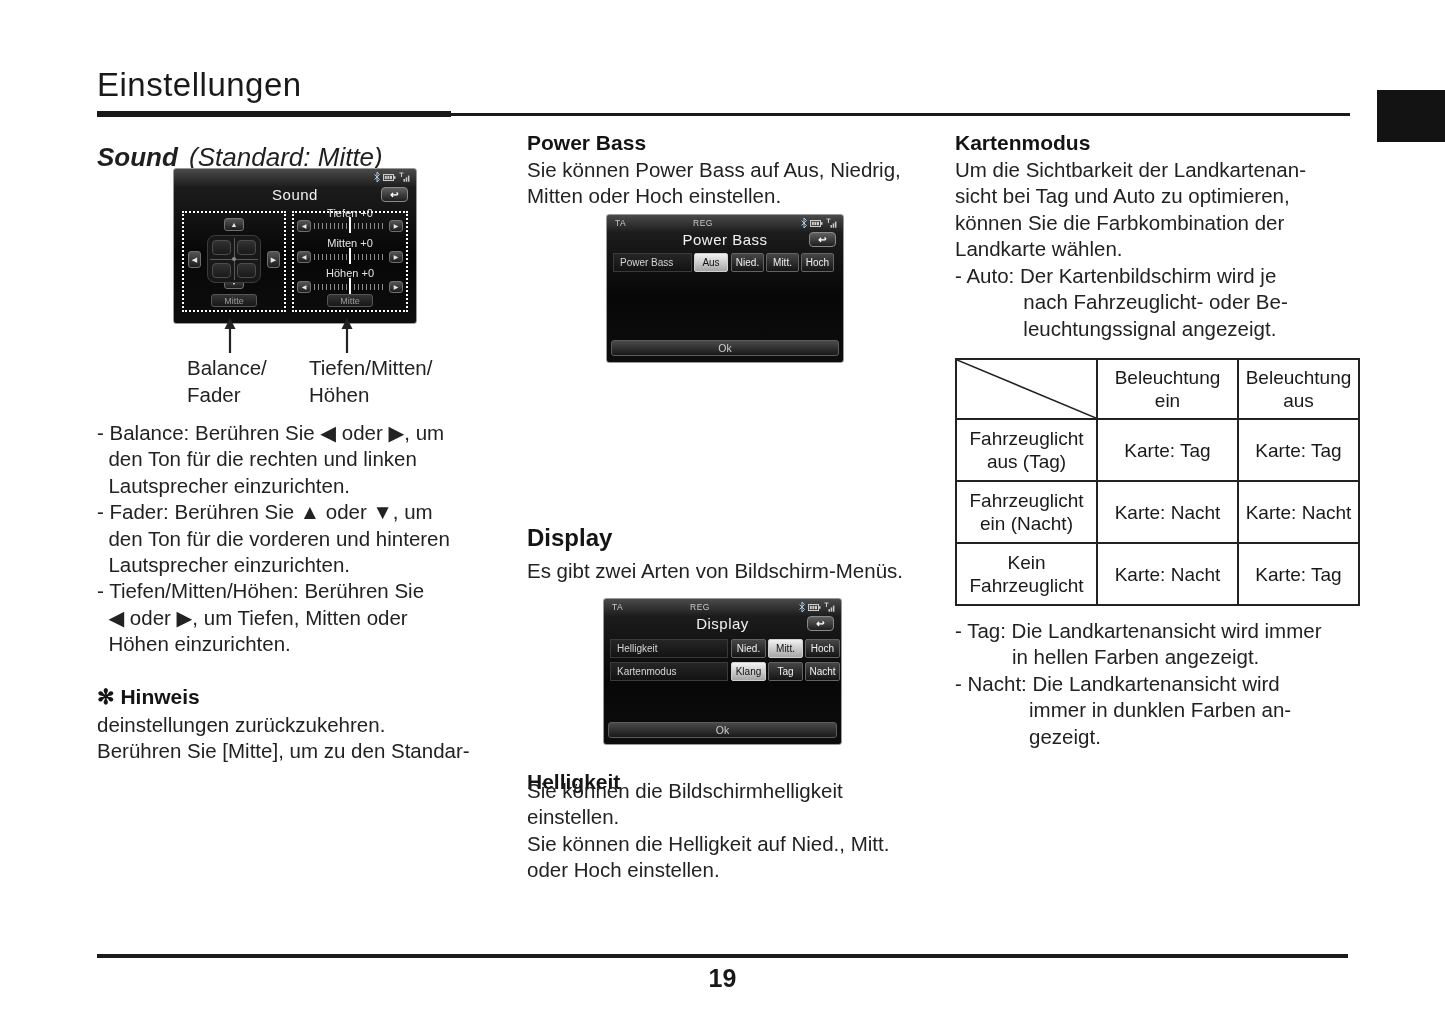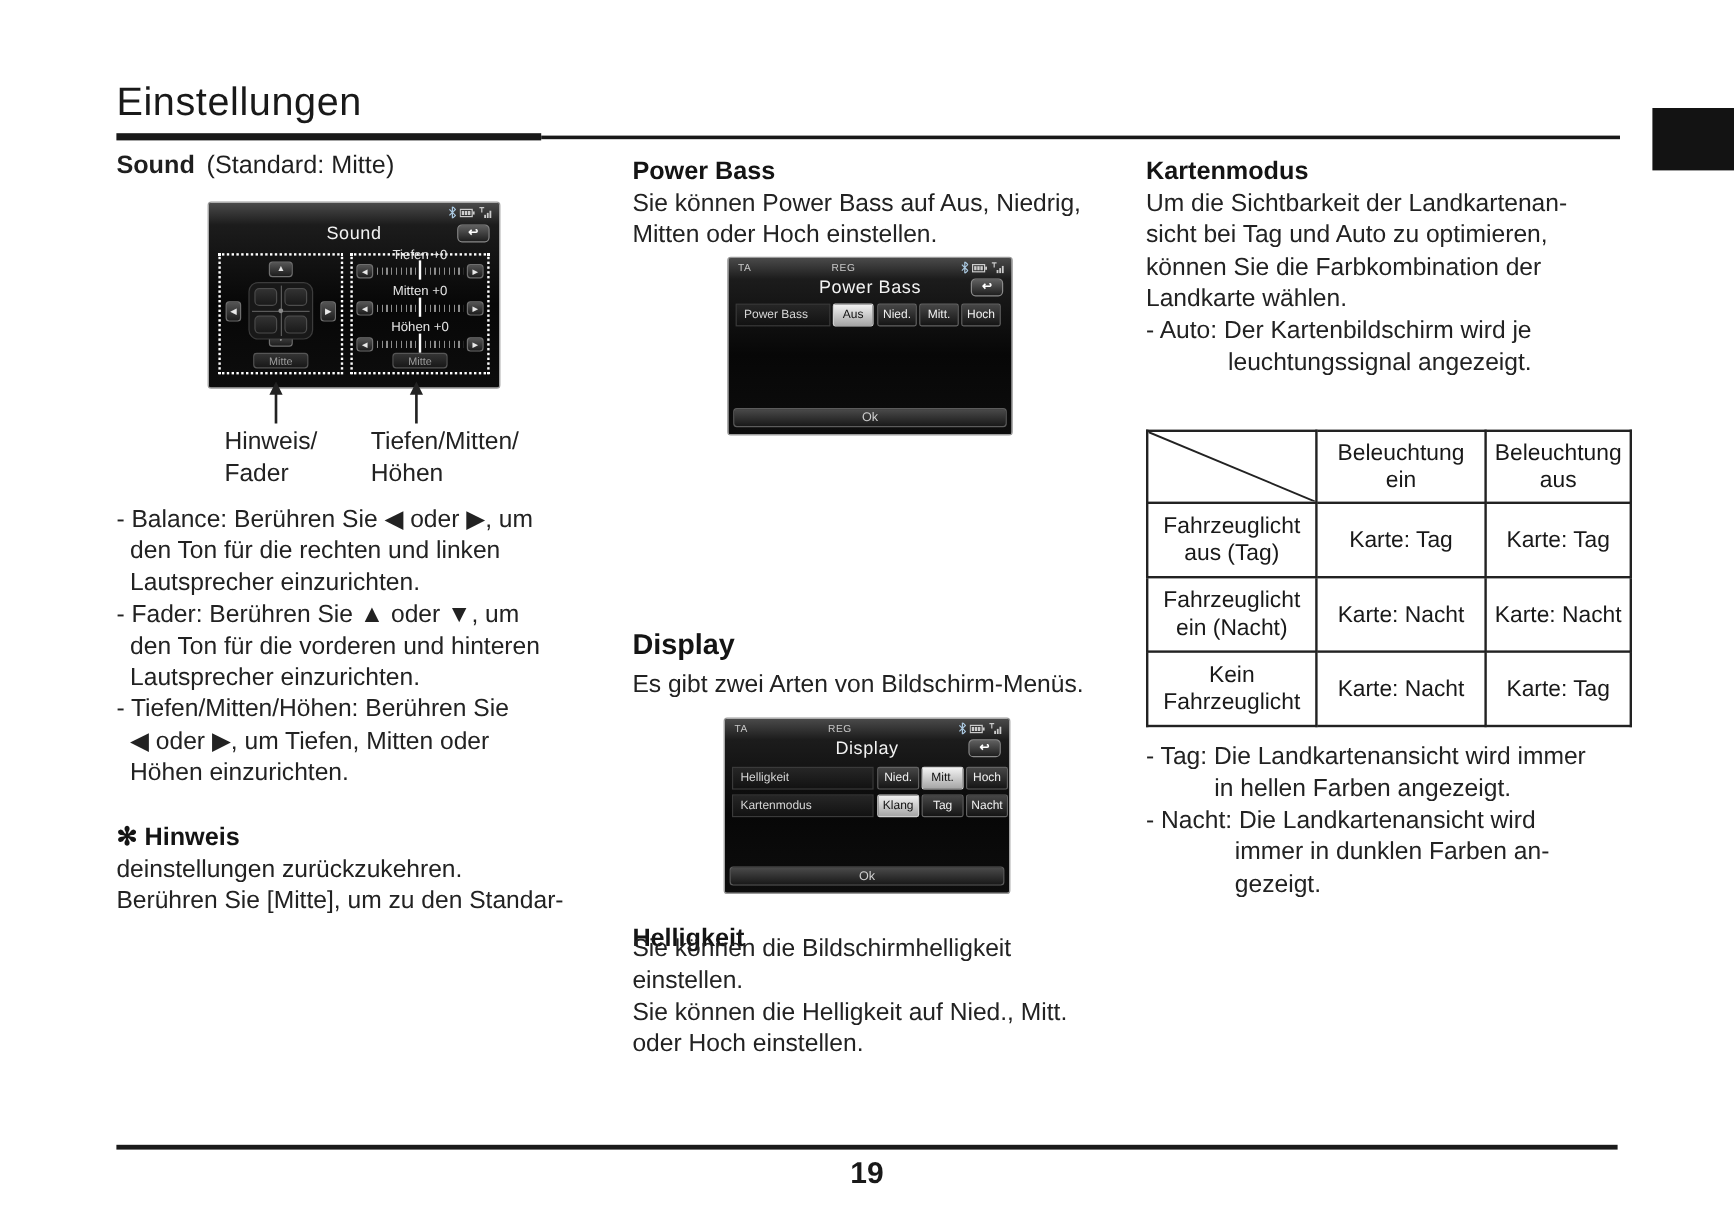--- a/index.html
+++ b/index.html
@@ -80,21 +80,21 @@
 </head>
 <body>
 
 <div class="page">
 
   <div class="abs doc-title">Einstellungen</div>
   <div class="abs rule-thick"></div>
   <div class="abs rule-thin"></div>
   <div class="abs corner-tab"></div>
 
-  <div class="abs" style="left:97px;top:126px;font-size:21px;">
+  <div class="abs" style="left:97px;top:142px;font-size:26px;font-style:italic;">
     <span class="b">Sound</span>
     <span style="margin-left:4px;">(Standard: Mitte)</span>
   </div>
 
   <div class="screen" style="left:173px;top:168px;width:242px;height:154px;">
     <div class="sicons">
       <svg width="6" height="10" viewBox="0 0 6 10">
           <path d="M3 0 L3 10 M3 0 L5.5 2.5 L0.5 7.5 M3 10 L5.5 7.5 L0.5 2.5" stroke="#aac8e0" stroke-width="1" fill="none"></path>
         </svg>
       <svg width="13" height="9" viewBox="0 0 13 9">
@@ -165,21 +165,21 @@
 
   <svg class="abs" style="left:222px;top:318px;" width="16" height="36" viewBox="0 0 16 36">
     <line x1="8" y1="35" x2="8" y2="9" stroke="#222" stroke-width="2.2"></line>
       <polygon points="8,0 2.5,11 13.5,11" fill="#222"></polygon>
   </svg>
   <svg class="abs" style="left:339px;top:318px;" width="16" height="36" viewBox="0 0 16 36">
     <line x1="8" y1="35" x2="8" y2="9" stroke="#222" stroke-width="2.2"></line>
       <polygon points="8,0 2.5,11 13.5,11" fill="#222"></polygon>
   </svg>
   <div class="callout-label" style="left:187px;top:354px;">
-    <div>Hinweis/</div>
+    <div>Balance/</div>
     <div>Fader</div>
   </div>
   <div class="callout-label" style="left:309px;top:354px;">
     <div>Tiefen/Mitten/</div>
     <div>Höhen</div>
   </div>
 
   <div class="abs body-text" style="left:97px;top:420px;">
       <div class="tline">- Balance: Berühren Sie ◀ oder ▶, um</div>
       <div class="tline">  den Ton für die rechten und linken</div>
@@ -287,20 +287,21 @@
 
   <div class="abs sec-head" style="left:955px;top:131px;">Kartenmodus</div>
   <div class="abs body-text" style="left:955px;top:157px;">
       <div class="tline">Um die Sichtbarkeit der Landkartenan-</div>
       <div class="tline">sicht bei Tag und Auto zu optimieren,</div>
       <div class="tline">können Sie die Farbkombination der</div>
       <div class="tline">Landkarte wählen.</div>
     </div>
   <div class="abs body-text" style="left:955px;top:263px;">
       <div class="tline">- Auto: Der Kartenbildschirm wird je</div>
+      <div class="tline">            nach Fahrzeuglicht- oder Be-</div>
       <div class="tline">            leuchtungssignal angezeigt.</div>
     </div>
 
   <table class="ktable">
     <tbody>
         <tr class="hrow">
       <td class="c1 diag">
         <svg viewBox="0 0 100 100" preserveAspectRatio="none">
               <line x1="0" y1="0" x2="100" y2="100" stroke="#222" stroke-width="1.6" vector-effect="non-scaling-stroke"></line>
             </svg>

